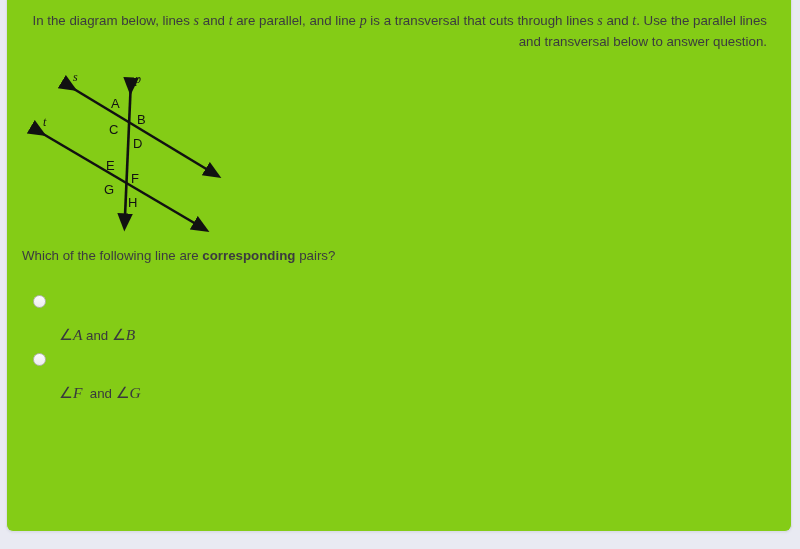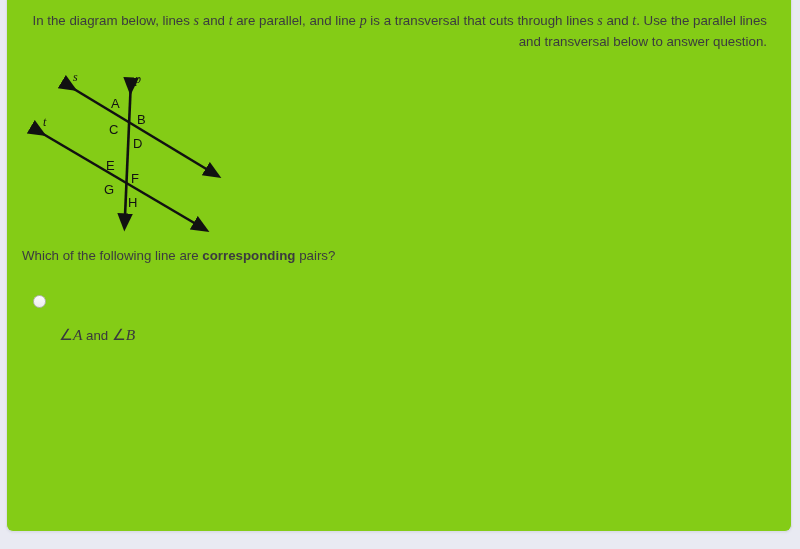--- a/index.html
+++ b/index.html
@@ -157,17 +157,21 @@
   </div>
 
   <div class="options">
 
     <div class="option-row">
       <span class="radio"></span>
       <span class="option-label"><span class="ang"><span class="sym">∠</span><span>A</span></span><span> and </span><span class="ang"><span class="sym">∠</span><span>B</span></span></span>
     </div>
 
 
+    <div class="option-row">
+      <span class="radio"></span>
+      <span class="option-label"><span class="ang"><span class="sym">∠</span><span>F</span></span><span>  and </span><span class="ang"><span class="sym">∠</span><span>G</span></span></span>
+    </div>
 
 
   </div>
 
 </div>
 
 </body></html>

